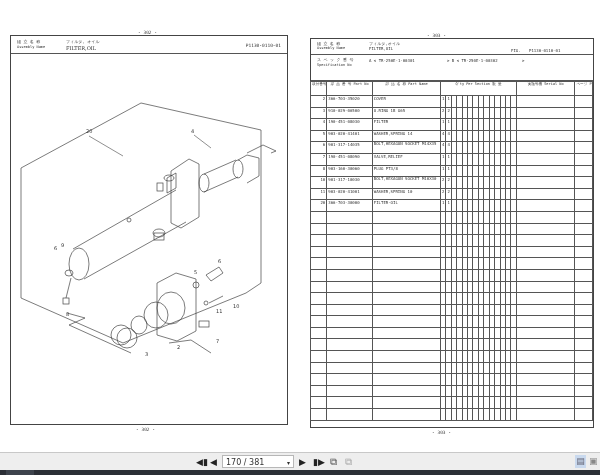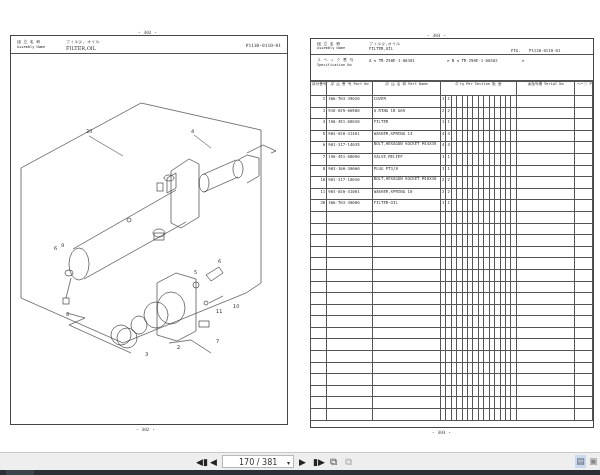--- a/index.html
+++ b/index.html
@@ -10,21 +10,21 @@
   .hdr-line { position:absolute; height:0; border-top:1px solid #555; }
   
   table.parts { position:absolute; border-collapse:collapse; table-layout:fixed; font-size:4px; }
   table.parts td, table.parts th { border:1px solid #555; padding:0 1px; height:10.6px; white-space:nowrap; overflow:hidden; font-weight:normal; color:#333; vertical-align:top; }
   table.parts th { height:13px; font-size:3.6px; text-align:center; }
   table.parts td.c { text-align:center; }
   table.parts td.r { text-align:right; }
   
   .toolbar { position:absolute; left:0; top:452px; width:600px; height:18px; background:#eeeeee; border-top:1px solid #c8c8c8; }
   .tb-btn { position:absolute; top:3px; font-size:9px; color:#222; font-family:"DejaVu Sans", sans-serif; line-height:12px; cursor:pointer; }
-  .page-box { position:absolute; left:222px; top:2px; width:72px; height:13px; background:#fff; border:1px solid #b7b7b7; font-family:"DejaVu Sans", sans-serif; font-size:8px; line-height:13px; box-sizing:border-box; padding-left:16px; color:#333; }
+  .page-box { position:absolute; left:222px; top:2px; width:72px; height:13px; background:#fff; border:1px solid #b7b7b7; font-family:"DejaVu Sans", sans-serif; font-size:8px; line-height:13px; box-sizing:border-box; padding-left:3px; color:#333; }
   .page-drop { position:absolute; right:3px; top:0; font-size:6px; color:#333; }
   .bottom-bar { position:absolute; left:0; top:470px; width:600px; height:5px; background:#2b2f36; }
   .bottom-bar .act { position:absolute; left:6px; top:0; width:28px; height:5px; background:#3d434c; }
 </style>
 </head>
 <body>
 
 <div class="pg-num" style="left:138px;top:30px;">- 302 -</div>
 <div class="sheet" style="left:10px;top:35px;width:276px;height:388px;">
   <div class="hdr-row" style="left:6px;top:3px;">組 立 名 称</div>

